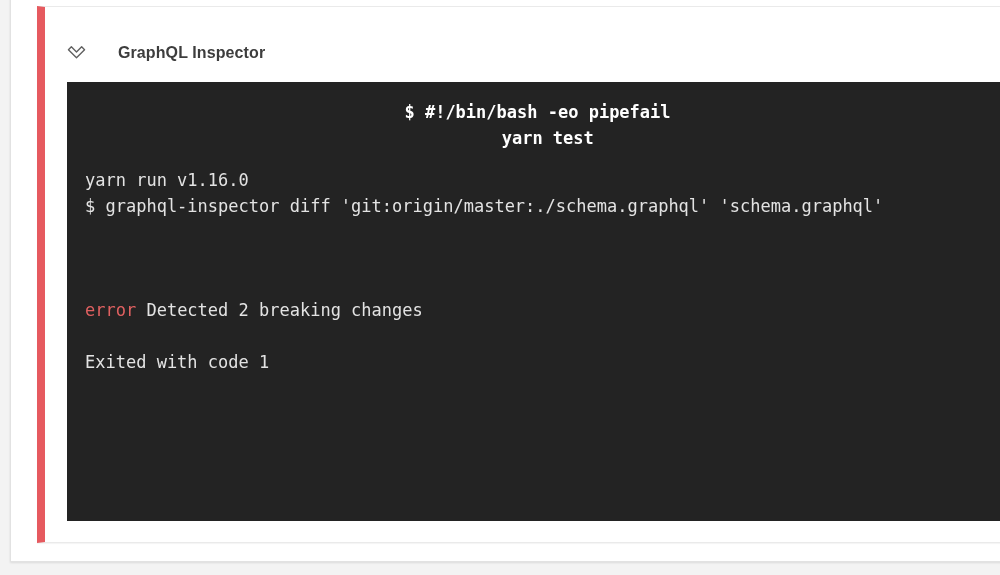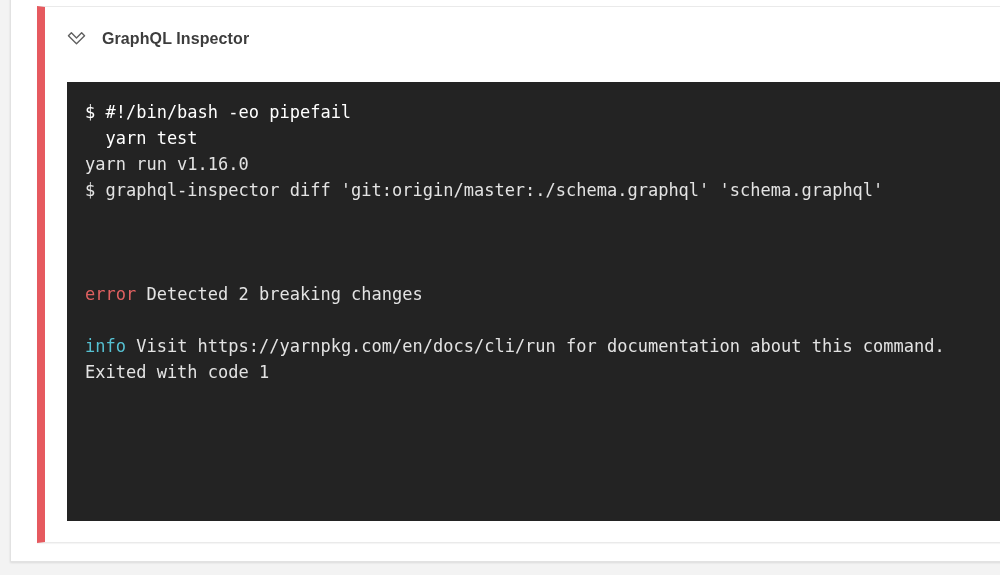--- a/index.html
+++ b/index.html
@@ -30,33 +30,33 @@
     border-left:8px solid var(--red);
     box-shadow:0 1px 1px rgba(0,0,0,.04);
   }
   .step-header{
     display:flex;align-items:center;gap:14px;
     padding:21px 0 0 20px;
     cursor:pointer;
   }
   .chevron{width:23px;height:22px;display:inline-flex;align-items:center;justify-content:center;}
   .step-title{
-    margin:0;font-size:16px;font-weight:bold;color:#3d3d3d;letter-spacing:.1px;
+    margin:16px;font-size:16px;font-weight:bold;color:#3d3d3d;letter-spacing:.1px;
   }
   .terminal{
     position:absolute;left:22px;top:75px;right:38px;bottom:21px;
     background:var(--term-bg);
     padding:17px 18px;
     font-family:"DejaVu Sans Mono","DejaVu Sans",monospace;
     font-size:17px;line-height:26px;
     color:var(--term-text);
     overflow:hidden;
   }
-  .cmd-block{font-weight:normal;color:var(--term-bold);}
-  .out-block{margin-top:0;}
+  .cmd-block{font-weight:bold;color:var(--term-bold);text-align:center;}
+  .out-block{margin-top:16px;}
   .tline{white-space:pre;min-height:26px;}
   .xmark{color:var(--err-red);}
   .pfx-err{color:var(--err-red);}
   .pfx-info{color:var(--info-cyan);}
 </style>
 </head>
 <body>
 
 <div class="panel">
   <section class="step-card">
@@ -78,19 +78,18 @@
       </div>
 
       <div class="out-block">
         <div class="tline">yarn run v1.16.0</div>
         <div class="tline">$ graphql-inspector diff 'git:origin/master:./schema.graphql' 'schema.graphql'</div>
         <div class="tline"></div>
         <div class="tline"></div>
         <div class="tline"></div>
         <div class="tline"><span class="pfx-err">error</span><span> Detected 2 breaking changes</span></div>
         <div class="tline"></div>
-        <div class="tline"><span class="pfx-info">info</span><span> Visit https://yarnpkg.com/en/docs/cli/run for documentation about this command.</span></div>
         <div class="tline">Exited with code 1</div>
       </div>
 
     </div>
   </section>
 </div>
 
 </body></html>

